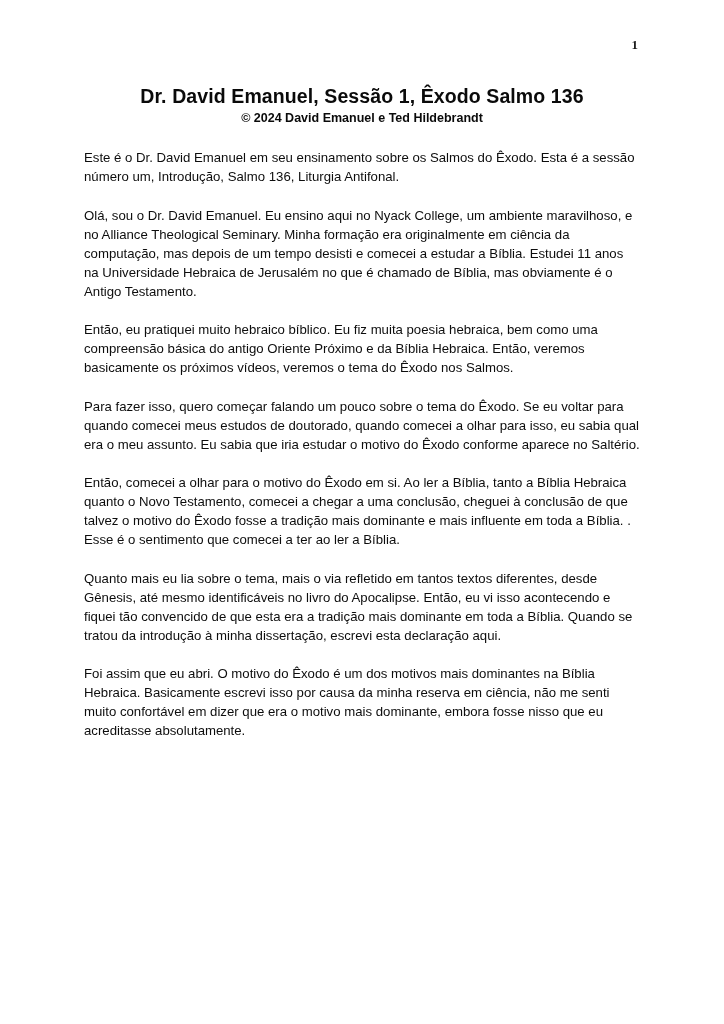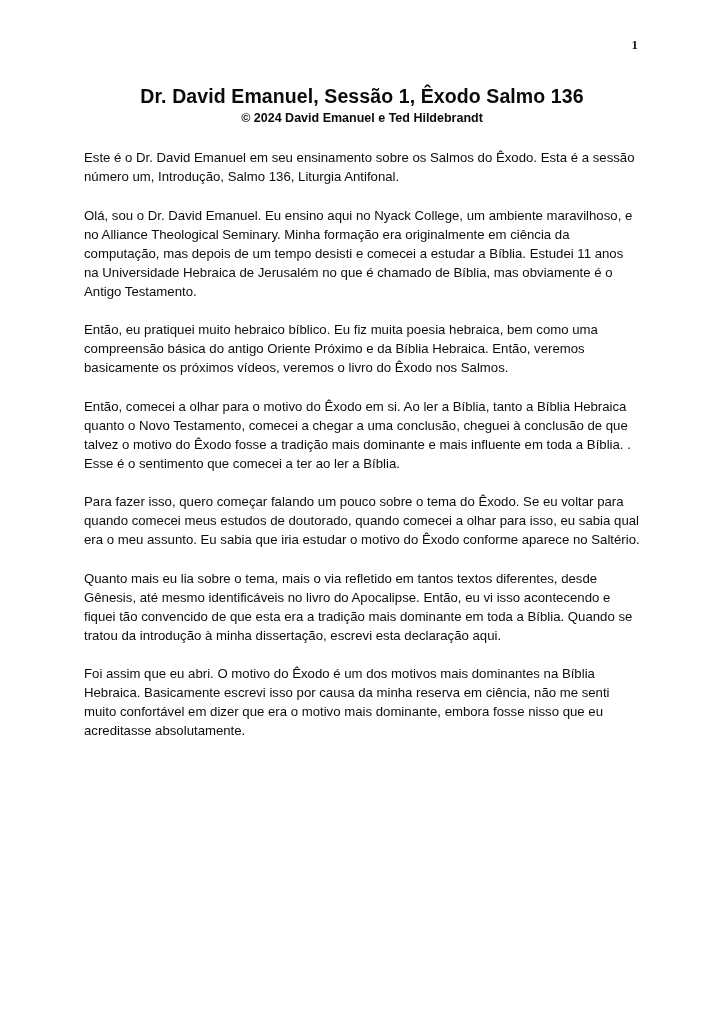--- a/index.html
+++ b/index.html
@@ -59,19 +59,19 @@
 <div class="page">
   <div class="page-number">1</div>
 
   <h1 class="doc-title">Dr. David Emanuel, Sessão 1, Êxodo Salmo 136</h1>
 
   <h2 class="doc-subtitle">© 2024 David Emanuel e Ted Hildebrandt</h2>
 
   <div class="doc-body">
     <p>Este é o Dr. David Emanuel em seu ensinamento sobre os Salmos do Êxodo. Esta é a sessão número um, Introdução, Salmo 136, Liturgia Antifonal.</p>
     <p>Olá, sou o Dr. David Emanuel. Eu ensino aqui no Nyack College, um ambiente maravilhoso, e no Alliance Theological Seminary. Minha formação era originalmente em ciência da computação, mas depois de um tempo desisti e comecei a estudar a Bíblia. Estudei 11 anos na Universidade Hebraica de Jerusalém no que é chamado de Bíblia, mas obviamente é o Antigo Testamento.</p>
-    <p>Então, eu pratiquei muito hebraico bíblico. Eu fiz muita poesia hebraica, bem como uma compreensão básica do antigo Oriente Próximo e da Bíblia Hebraica. Então, veremos basicamente os próximos vídeos, veremos o livro do Êxodo nos Salmos.</p>
+    <p>Então, eu pratiquei muito hebraico bíblico. Eu fiz muita poesia hebraica, bem como uma compreensão básica do antigo Oriente Próximo e da Bíblia Hebraica. Então, veremos basicamente os próximos vídeos, veremos o tema do Êxodo nos Salmos.</p>
+    <p>Para fazer isso, quero começar falando um pouco sobre o tema do Êxodo. Se eu voltar para quando comecei meus estudos de doutorado, quando comecei a olhar para isso, eu sabia qual era o meu assunto. Eu sabia que iria estudar o motivo do Êxodo conforme aparece no Saltério.</p>
     <p>Então, comecei a olhar para o motivo do Êxodo em si. Ao ler a Bíblia, tanto a Bíblia Hebraica quanto o Novo Testamento, comecei a chegar a uma conclusão, cheguei à conclusão de que talvez o motivo do Êxodo fosse a tradição mais dominante e mais influente em toda a Bíblia. . Esse é o sentimento que comecei a ter ao ler a Bíblia.</p>
-    <p>Para fazer isso, quero começar falando um pouco sobre o tema do Êxodo. Se eu voltar para quando comecei meus estudos de doutorado, quando comecei a olhar para isso, eu sabia qual era o meu assunto. Eu sabia que iria estudar o motivo do Êxodo conforme aparece no Saltério.</p>
     <p>Quanto mais eu lia sobre o tema, mais o via refletido em tantos textos diferentes, desde Gênesis, até mesmo identificáveis no livro do Apocalipse. Então, eu vi isso acontecendo e fiquei tão convencido de que esta era a tradição mais dominante em toda a Bíblia. Quando se tratou da introdução à minha dissertação, escrevi esta declaração aqui.</p>
     <p>Foi assim que eu abri. O motivo do Êxodo é um dos motivos mais dominantes na Bíblia Hebraica. Basicamente escrevi isso por causa da minha reserva em ciência, não me senti muito confortável em dizer que era o motivo mais dominante, embora fosse nisso que eu acreditasse absolutamente.</p>
   </div>
 </div>
 
 </body></html>

